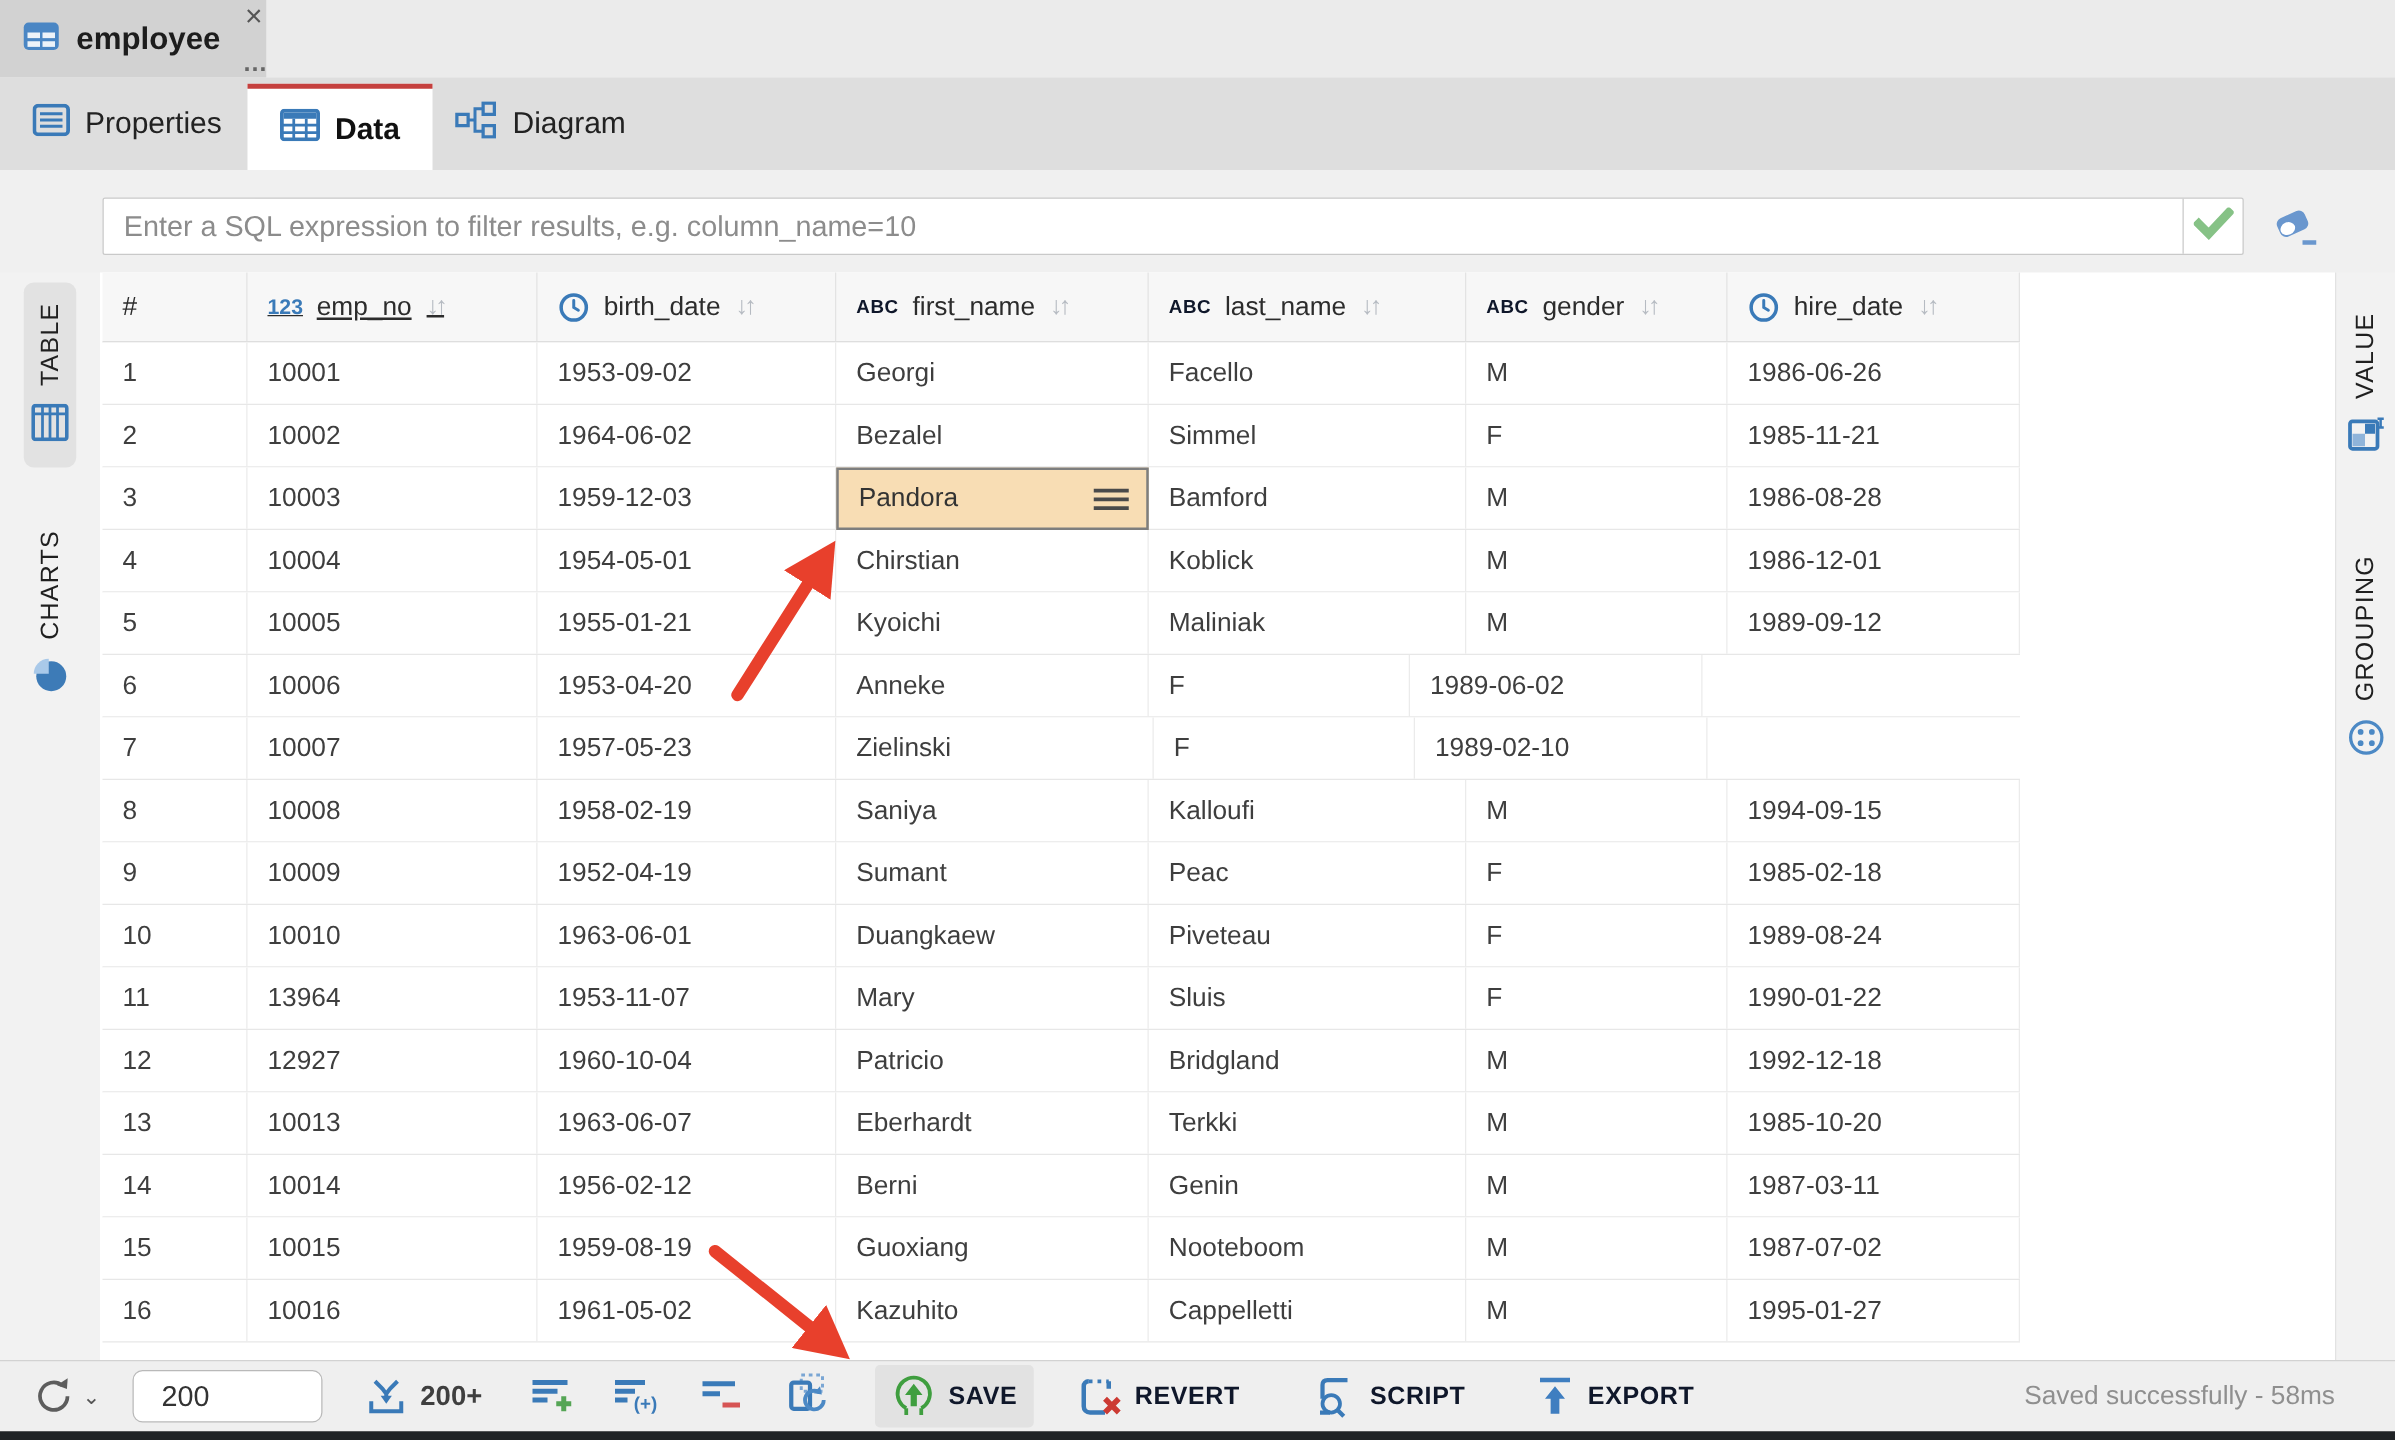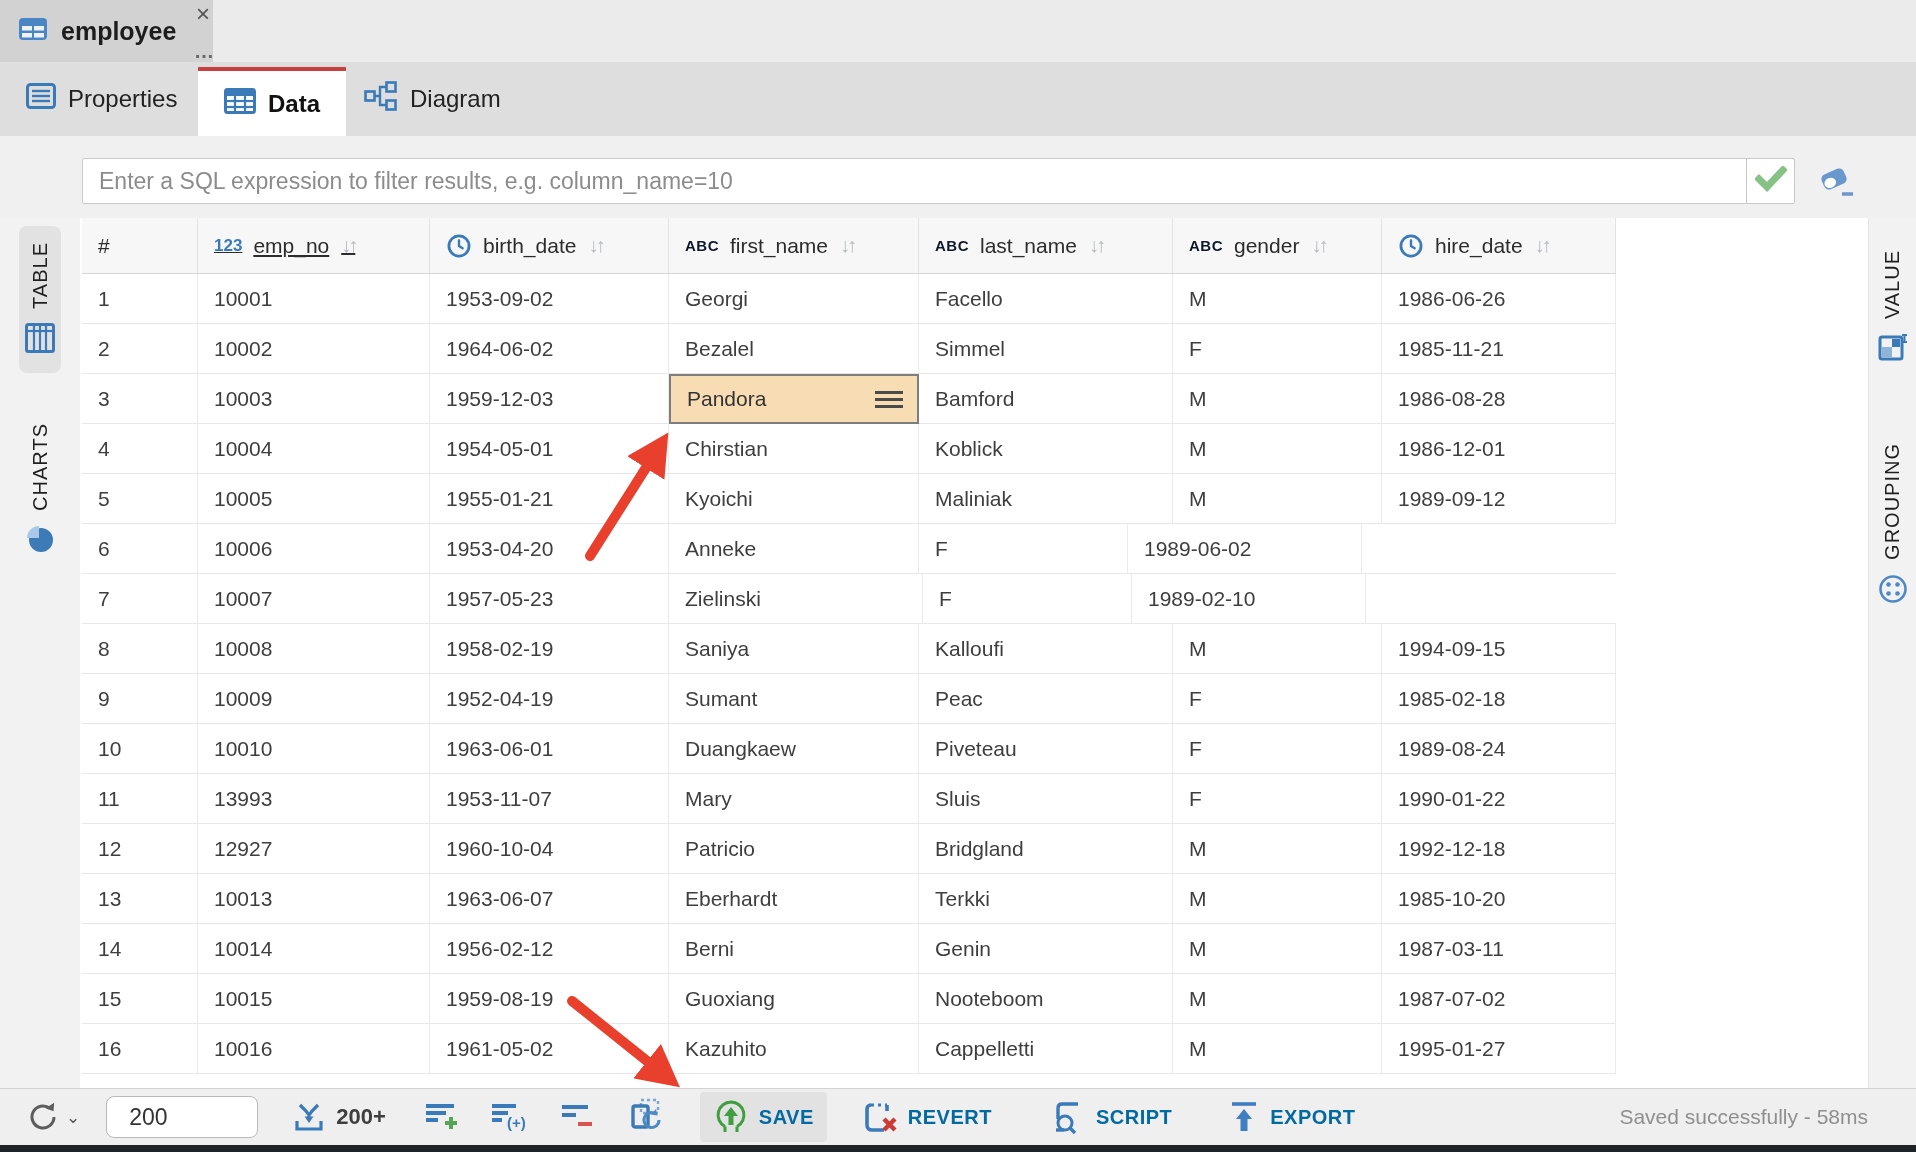--- a/index.html
+++ b/index.html
@@ -52,21 +52,21 @@
   .selected-cell { position:absolute; left:669px; top:374px; width:250px; height:50px; background:#f8ddb4;
     border:2px solid #7e7e7e; display:flex; align-items:center; padding:0 14px 0 16px; font-size:21px; color:#333; z-index:10; }
   .hamburger { margin-left:auto; width:28px; }
   .hamburger div { height:3px; background:#4a4a4a; margin:4px 0; }
   
   .toolbar { position:absolute; left:0; top:1088px; width:1916px; height:57px; background:#efefef;
     border-top:1px solid #d2d2d2; display:flex; align-items:center; padding:0 24px; }
   .fetch-input { width:152px; height:42px; margin-left:26px; border:1px solid #b9b9b9; border-radius:8px;
     background:#fff; font-family:"Liberation Sans",sans-serif; font-size:23px; color:#333; padding-left:22px; }
   .tb-group { display:flex; align-items:center; gap:10px; }
-  .tb-label { font-size:20px; font-weight:700; color:#0369a1; letter-spacing:.5px;text-align:center; }
+  .tb-label { font-size:20px; font-weight:700; color:#0f172a; letter-spacing:.5px;text-align:center; }
   .fetch-more-label { font-size:22px; font-weight:700; color:#3f3f3f; }
   .tb-btn { display:flex; align-items:center; gap:10px; padding:7px 13px; border-radius:4px; }
   .tb-btn.save { background:#e2e2e2; }
   .status-text { margin-left:auto; margin-right:24px; font-size:21px; color:#8f8f8f; }
   .bottom-strip { position:absolute; left:0; top:1145px; width:1916px; height:7px; background:#202326; }
   
   .arrows { position:absolute; left:0; top:0; z-index:50; pointer-events:none; }
   .chev { font-size:17px; color:#555; margin-left:4px; }
 </style>
 </head>
@@ -329,21 +329,21 @@
         <div class="cell" style="width: 116px;">10</div>
         <div class="cell" style="width: 232px;">10010</div>
         <div class="cell" style="width: 239px;">1963-06-01</div>
         <div class="cell" style="width: 250px;">Duangkaew</div>
         <div class="cell" style="width: 254px;">Piveteau</div>
         <div class="cell" style="width: 209px;">F</div>
         <div class="cell" style="width: 234px;">1989-08-24</div>
       </div>
       <div class="grid-row">
         <div class="cell" style="width: 116px;">11</div>
-        <div class="cell" style="width: 232px;">13993</div>
+        <div class="cell" style="width: 232px;">13964</div>
         <div class="cell" style="width: 239px;">1953-11-07</div>
         <div class="cell" style="width: 250px;">Mary</div>
         <div class="cell" style="width: 254px;">Sluis</div>
         <div class="cell" style="width: 209px;">F</div>
         <div class="cell" style="width: 234px;">1990-01-22</div>
       </div>
       <div class="grid-row">
         <div class="cell" style="width: 116px;">12</div>
         <div class="cell" style="width: 232px;">12927</div>
         <div class="cell" style="width: 239px;">1960-10-04</div>

